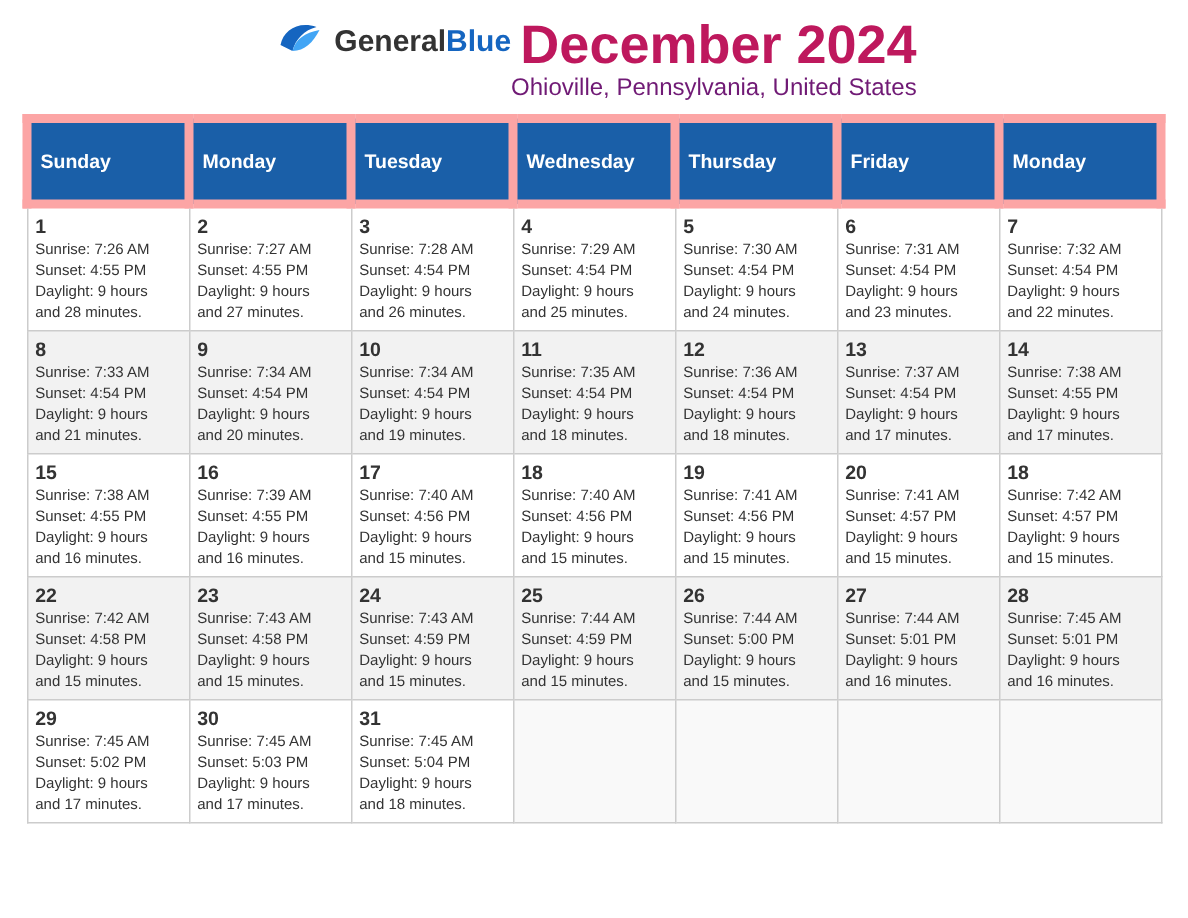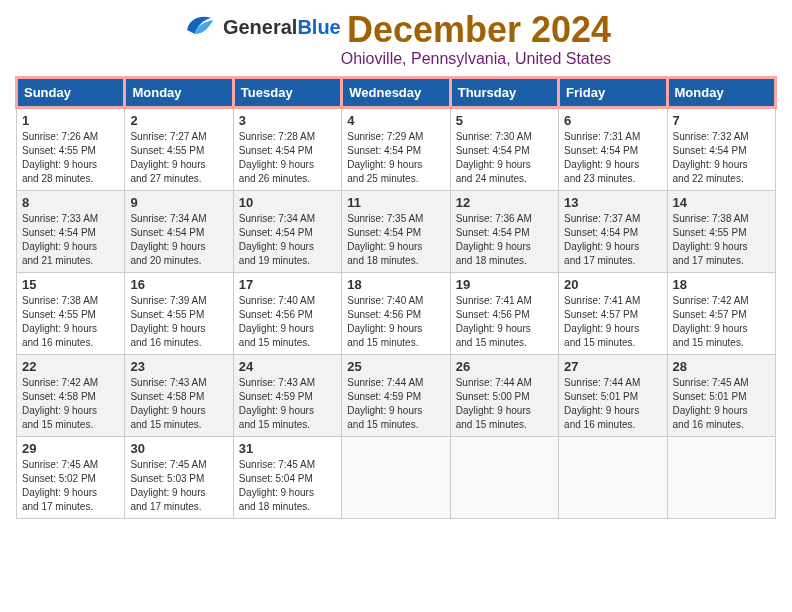--- a/index.html
+++ b/index.html
@@ -15,40 +15,40 @@
       justify-content: center;
       align-items: flex-start;
       margin-bottom: 8px;
     }
     .title-area {
       text-align: right;
     }
     .month-title {
       font-size: 36px;
       font-weight: bold;
-      color: #a16207;
+      color: #be185d;
       line-height: 1.1;
     }
     .location-title {
       font-size: 16px;
       color: #701a75;
     }
     .calendar-table {
       width: 100%;
       border-collapse: collapse;
       border: 1px solid #ccc;
     }
     .calendar-table th {
       background-color: #1a5fa8;
       color: white;
       font-size: 13px;
       font-weight: bold;
-      padding: 6px 6px;
+      padding: 18px 6px;
       text-align: left;
-      border: 3px solid #fca5a5;
+      border: 6px solid #fca5a5;
     }
     .calendar-table td {
       border: 1px solid #ccc;
       vertical-align: top;
       padding: 4px 5px;
       width: calc(100%/7);
       min-height: 80px;
       font-size: 10.5px;
       color: #333;
       background: #fff;

